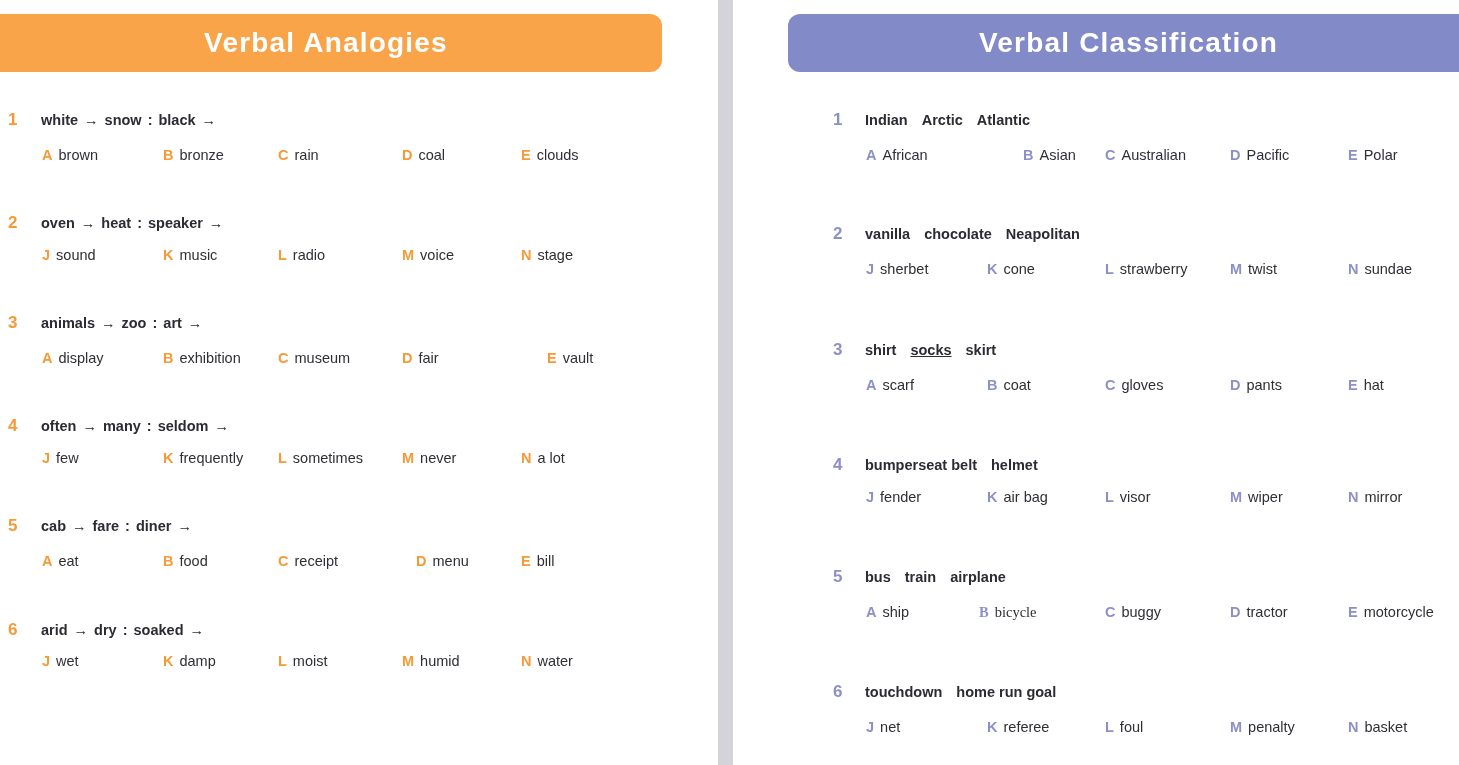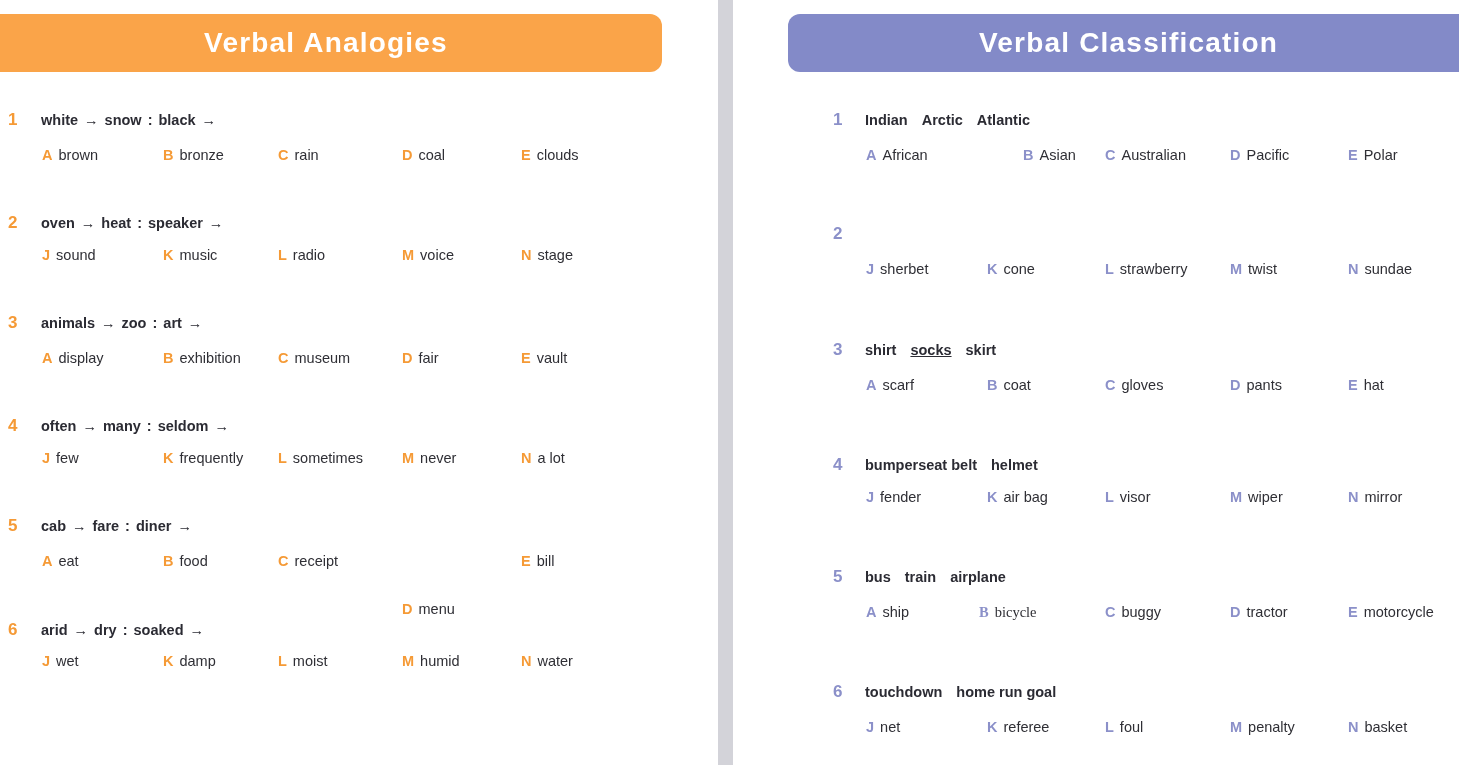--- a/index.html
+++ b/index.html
@@ -176,21 +176,21 @@
       <div class="question" style="top: 0px;">
         <div class="q-stem-row" style="position: absolute; left: 0px; right: 0px; top: 312px;">
           <span class="q-number" style="left: 8px;">3</span>
           <span class="q-stem" style="left: 41px;"><span class="stem-word">animals</span><span class="stem-word arrow" style="margin-left: 4px;">→</span><span class="stem-word" style="margin-left: 4px;">zoo</span><span class="stem-word sep" style="margin-left: 4px;">:</span><span class="stem-word" style="margin-left: 4px;">art</span><span class="stem-word arrow" style="margin-left: 4px;">→</span></span>
         </div>
         <div class="q-options" style="position: absolute; left: 0px; right: 0px; top: 347px;">
           <span class="option" style="left: 42px;"><span class="opt-letter">A</span><span class="opt-text">display</span></span>
           <span class="option" style="left: 163px;"><span class="opt-letter">B</span><span class="opt-text">exhibition</span></span>
           <span class="option" style="left: 278px;"><span class="opt-letter">C</span><span class="opt-text">museum</span></span>
           <span class="option" style="left: 402px;"><span class="opt-letter">D</span><span class="opt-text">fair</span></span>
-          <span class="option" style="left: 521px; text-align: right;"><span class="opt-letter">E</span><span class="opt-text">vault</span></span>
+          <span class="option" style="left: 547px; text-align: right;"><span class="opt-letter">E</span><span class="opt-text">vault</span></span>
         </div>
       </div>
       <div class="question" style="top: 0px;">
         <div class="q-stem-row" style="position: absolute; left: 0px; right: 0px; top: 415px;">
           <span class="q-number" style="left: 8px;">4</span>
           <span class="q-stem" style="left: 41px;"><span class="stem-word">often</span><span class="stem-word arrow" style="margin-left: 4px;">→</span><span class="stem-word" style="margin-left: 4px;">many</span><span class="stem-word sep" style="margin-left: 4px;">:</span><span class="stem-word" style="margin-left: 4px;">seldom</span><span class="stem-word arrow" style="margin-left: 4px;">→</span></span>
         </div>
         <div class="q-options" style="position: absolute; left: 0px; right: 0px; top: 447px;">
           <span class="option" style="left: 42px;"><span class="opt-letter">J</span><span class="opt-text">few</span></span>
           <span class="option" style="left: 163px;"><span class="opt-letter">K</span><span class="opt-text">frequently</span></span>
@@ -201,21 +201,21 @@
       </div>
       <div class="question" style="top: 0px;">
         <div class="q-stem-row" style="position: absolute; left: 0px; right: 0px; top: 515px;">
           <span class="q-number" style="left: 8px;">5</span>
           <span class="q-stem" style="left: 41px;"><span class="stem-word">cab</span><span class="stem-word arrow" style="margin-left: 4px;">→</span><span class="stem-word" style="margin-left: 4px;">fare</span><span class="stem-word sep" style="margin-left: 4px;">:</span><span class="stem-word" style="margin-left: 4px;">diner</span><span class="stem-word arrow" style="margin-left: 4px;">→</span></span>
         </div>
         <div class="q-options" style="position: absolute; left: 0px; right: 0px; top: 550px;">
           <span class="option" style="left: 42px;"><span class="opt-letter">A</span><span class="opt-text">eat</span></span>
           <span class="option" style="left: 163px;"><span class="opt-letter">B</span><span class="opt-text">food</span></span>
           <span class="option" style="left: 278px;"><span class="opt-letter">C</span><span class="opt-text">receipt</span></span>
-          <span class="option" style="left: 402px; margin-top: 48px;"><span class="opt-letter">D</span><span class="opt-text">menu</span></span>
+          <span class="option" style="left: 416px;"><span class="opt-letter">D</span><span class="opt-text">menu</span></span>
           <span class="option" style="left: 521px;"><span class="opt-letter">E</span><span class="opt-text">bill</span></span>
         </div>
       </div>
       <div class="question" style="top: 0px;">
         <div class="q-stem-row" style="position: absolute; left: 0px; right: 0px; top: 619px;">
           <span class="q-number" style="left: 8px;">6</span>
           <span class="q-stem" style="left: 41px;"><span class="stem-word">arid</span><span class="stem-word arrow" style="margin-left: 4px;">→</span><span class="stem-word" style="margin-left: 4px;">dry</span><span class="stem-word sep" style="margin-left: 4px;">:</span><span class="stem-word" style="margin-left: 4px;">soaked</span><span class="stem-word arrow" style="margin-left: 4px;">→</span></span>
         </div>
         <div class="q-options" style="position: absolute; left: 0px; right: 0px; top: 650px;">
           <span class="option" style="left: 42px;"><span class="opt-letter">J</span><span class="opt-text">wet</span></span>
@@ -244,20 +244,21 @@
           <span class="option" style="left: 133px;"><span class="opt-letter">A</span><span class="opt-text">African</span></span>
           <span class="option" style="left: 254px; margin-left: 36px;"><span class="opt-letter">B</span><span class="opt-text">Asian</span></span>
           <span class="option" style="left: 372px;"><span class="opt-letter">C</span><span class="opt-text">Australian</span></span>
           <span class="option" style="left: 497px;"><span class="opt-letter">D</span><span class="opt-text">Pacific</span></span>
           <span class="option" style="left: 615px;"><span class="opt-letter">E</span><span class="opt-text">Polar</span></span>
         </div>
       </div>
       <div class="question" style="top: 0px;">
         <div class="q-stem-row" style="position: absolute; left: 0px; right: 0px; top: 223px;">
           <span class="q-number" style="left: 100px;">2</span>
+          <span class="q-stem" style="left: 132px;"><span class="stem-word">vanilla</span><span class="stem-word" style="margin-left: 14px;">chocolate</span><span class="stem-word" style="margin-left: 14px;">Neapolitan</span></span>
         </div>
         <div class="q-options" style="position: absolute; left: 0px; right: 0px; top: 258px;">
           <span class="option" style="left: 133px;"><span class="opt-letter">J</span><span class="opt-text">sherbet</span></span>
           <span class="option" style="left: 254px;"><span class="opt-letter">K</span><span class="opt-text">cone</span></span>
           <span class="option" style="left: 372px;"><span class="opt-letter">L</span><span class="opt-text">strawberry</span></span>
           <span class="option" style="left: 497px;"><span class="opt-letter">M</span><span class="opt-text">twist</span></span>
           <span class="option" style="left: 615px;"><span class="opt-letter">N</span><span class="opt-text">sundae</span></span>
         </div>
       </div>
       <div class="question" style="top: 0px;">

